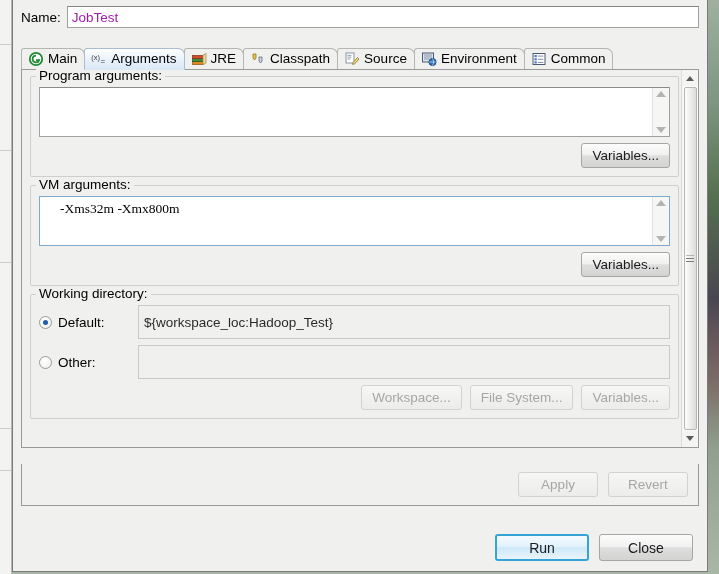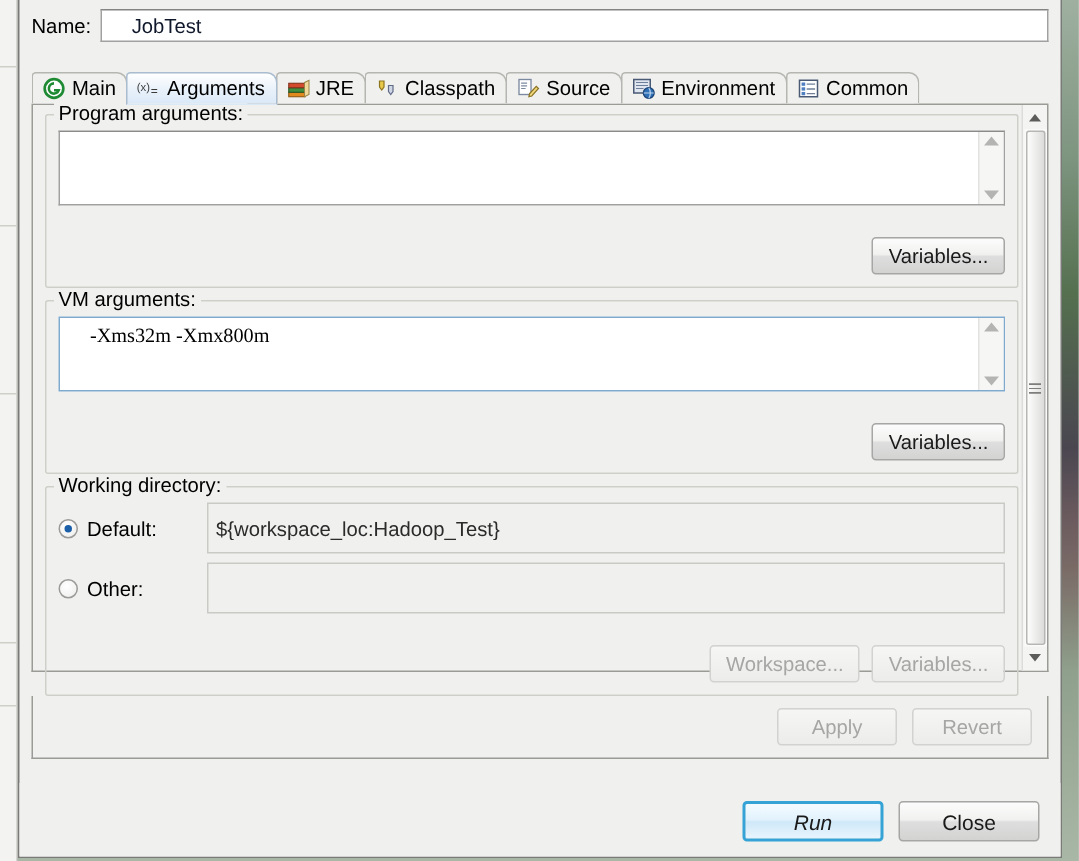--- a/index.html
+++ b/index.html
@@ -52,25 +52,25 @@
     gap: 6px;
     flex: 0 0 auto;
   }
   .name-label { font-size: 13.5px; white-space: nowrap; }
   .name-input {
     flex: 1 1 auto;
     height: 22px;
     background: #ffffff;
     border: 1px solid #a0a0a0;
     border-top-color: #848484;
-    padding: 0 20px;
+    padding: 0 4px;
     font-family: "Liberation Sans", sans-serif;
     font-size: 13.5px;
     line-height: 20px;
-    color: #0f172a;
+    color: #a21caf;
     outline: none;
   }
 
   
   .tabfolder {
     flex: 1 1 auto;
     margin: 0 8px 0 8px;
     display: flex;
     flex-direction: column;
     min-height: 0;
@@ -184,21 +184,21 @@
     width: 0; height: 0;
     border-left: 5px solid transparent;
     border-right: 5px solid transparent;
   }
   .tri-up { border-bottom: 6px solid #b4b4b2; }
   .tri-dn { border-top: 6px solid #b4b4b2; }
 
   .btnrow {
     display: flex;
     justify-content: flex-end;
-    margin-top: 21px;
+    margin-top: 6px;
   }
 
   
   .btn {
     min-width: 80px;
     height: 25px;
     padding: 0 10px;
     font-family: "Liberation Sans", sans-serif;
     font-size: 13.5px;
     color: #1a1a1a;
@@ -210,21 +210,20 @@
   }
   .btn.disabled {
     color: #a6a6a4;
     background: linear-gradient(180deg,#f6f6f5 0%, #f1f1f0 50%, #ececeb 100%);
     border-color: #d2d2d0;
   }
   .btn.default {
     border: 2px solid #35a3d6;
     background: linear-gradient(180deg,#f4fbff 0%, #e2f2fc 45%, #cfe8f8 52%, #e9f5fd 100%);
     border-radius: 3px;
-    font-style: italic;
   }
 
   
   .wd-row {
     display: flex;
     align-items: center;
     margin-bottom: 6px;
     gap: 6px;
   }
   .radio {
@@ -461,20 +460,21 @@
           </div>
 
           <div class="wd-row">
             <span class="radio"></span>
             <span class="radio-label">Other:</span>
             <input class="wd-input empty" type="text" value="" style="">
           </div>
 
           <div class="btnrow" style="gap:8px;">
             <button class="btn disabled">Workspace...</button>
+            <button class="btn disabled">File System...</button>
             <button class="btn disabled">Variables...</button>
           </div>
         </div>
 
       </div>
 
       <div class="vscroll">
         <div class="vs-arrow">
             <span class="tri-up"></span>
           </div>

